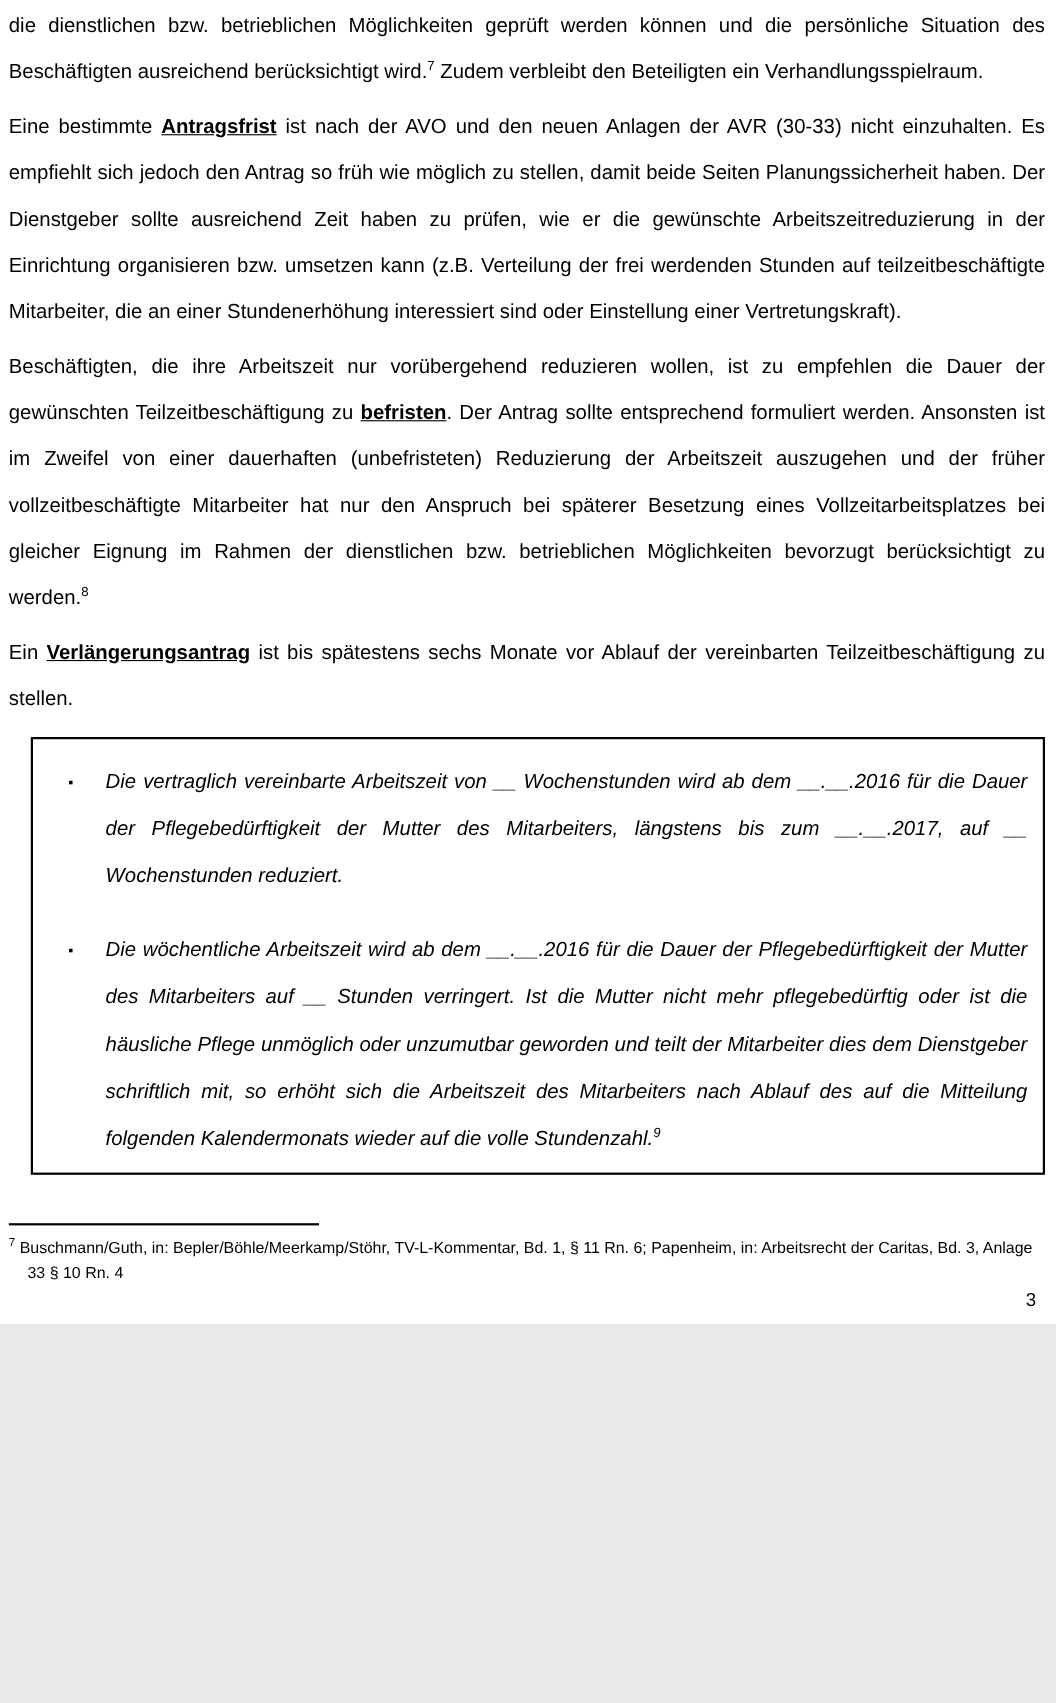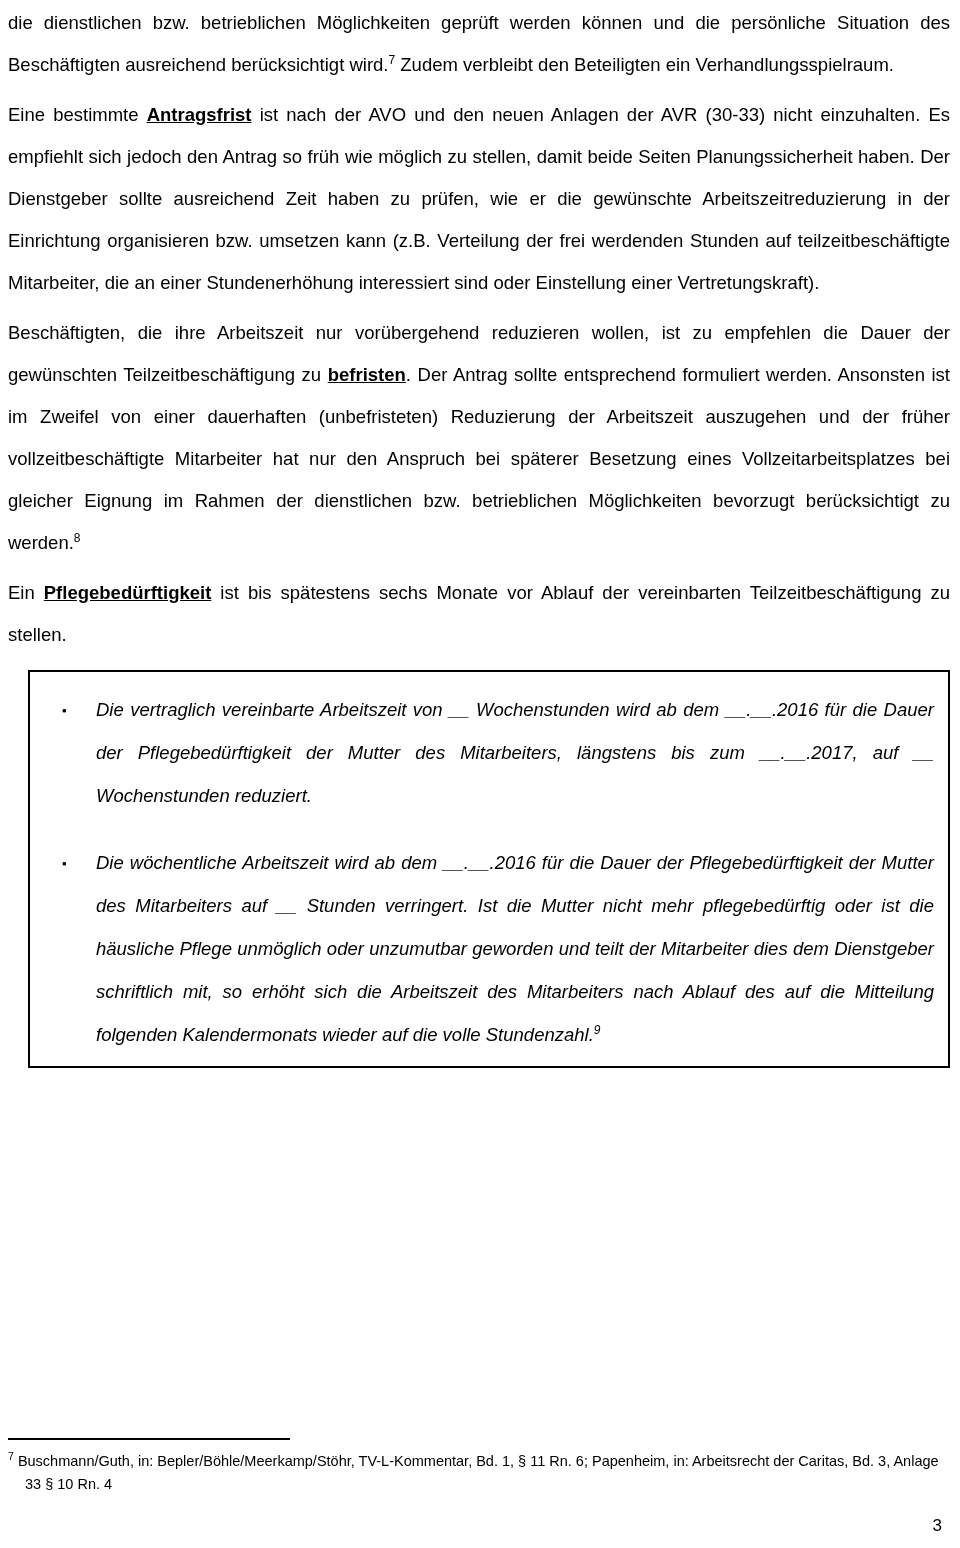--- a/index.html
+++ b/index.html
@@ -1,20 +1,20 @@
 <!DOCTYPE html>
 <html><head>
 <meta charset="utf-8">
 <style>
   * { box-sizing: border-box; }
   html, body { margin: 0; padding: 0; background: #e9e9e9; }
   .page {
     position: relative;
     width: 960px;
-    height: 1548px;
+    height: 1204px;
     margin: 0 auto;
     background: #ffffff;
     color: #000000;
     font-family: "Liberation Sans", sans-serif;
     overflow: hidden;
   }
   .content {
     padding: 2px 10px 0 8px;
   }
   p.body-par {
@@ -50,21 +50,21 @@
     left: 32px;
     top: 1px;
     font-style: normal;
     font-size: 13px;
     line-height: 43px;
   }
   .footer-block {
     position: absolute;
     left: 8px;
     right: 12px;
-    bottom: 50px;
+    bottom: 32px;
   }
   .footnote-sep {
     width: 282px;
     border-top: 2px solid #000000;
     margin-bottom: 10px;
   }
   p.footnote {
     margin: 0 0 2px 0;
     font-size: 14.5px;
     line-height: 23px;
@@ -88,21 +88,21 @@
 
 <div class="page">
   <div class="content">
 
     <p class="body-par"><span>die dienstlichen bzw. betrieblichen Möglichkeiten geprüft werden können und die persönliche Situation des Beschäftigten ausreichend berücksichtigt wird.</span><sup class="fn-ref">7</sup><span> Zudem verbleibt den Beteiligten ein Verhandlungsspielraum.</span></p>
 
     <p class="body-par"><span>Eine bestimmte </span><span class="bold">Antragsfrist</span><span> ist nach der AVO und den neuen Anlagen der AVR (30-33) nicht einzuhalten. Es empfiehlt sich jedoch den Antrag so früh wie möglich zu stellen, damit beide Seiten Planungssicherheit haben. Der Dienstgeber sollte ausreichend Zeit haben zu prüfen, wie er die gewünschte Arbeitszeitreduzierung in der Einrichtung organisieren bzw. umsetzen kann (z.B. Verteilung der frei werdenden Stunden auf teilzeitbeschäftigte Mitarbeiter, die an einer Stundenerhöhung interessiert sind oder Einstellung einer Vertretungskraft).</span></p>
 
     <p class="body-par"><span>Beschäftigten, die ihre Arbeitszeit nur vorübergehend reduzieren wollen, ist zu empfehlen die Dauer der gewünschten Teilzeitbeschäftigung zu </span><span class="bold">befristen</span><span>. Der Antrag sollte entsprechend formuliert werden. Ansonsten ist im Zweifel von einer dauerhaften (unbefristeten) Reduzierung der Arbeitszeit auszugehen und der früher vollzeitbeschäftigte Mitarbeiter hat nur den Anspruch bei späterer Besetzung eines Vollzeitarbeitsplatzes bei gleicher Eignung im Rahmen der dienstlichen bzw. betrieblichen Möglichkeiten bevorzugt berücksichtigt zu werden.</span><sup class="fn-ref">8</sup></p>
 
-    <p class="body-par"><span>Ein </span><span class="bold">Pflegebedürftigkeit</span><span> ist bis spätestens sechs Monate vor Ablauf der vereinbarten Teilzeitbeschäftigung zu stellen.</span></p>
+    <p class="body-par"><span>Ein </span><span class="bold">Verlängerungsantrag</span><span> ist bis spätestens sechs Monate vor Ablauf der vereinbarten Teilzeitbeschäftigung zu stellen.</span></p>
 
 
     <div class="example-box">
       <div class="box-item">
         <span class="bullet">▪</span>
         <span>Die vertraglich vereinbarte Arbeitszeit von __ Wochenstunden wird ab dem __.__.2016 für die Dauer der Pflegebedürftigkeit der Mutter des Mitarbeiters, längstens bis zum __.__.2017, auf __ Wochenstunden reduziert.</span>
       </div>
       <div class="box-item">
         <span class="bullet">▪</span>
         <span>Die wöchentliche Arbeitszeit wird ab dem __.__.2016 für die Dauer der Pflegebedürftigkeit der Mutter des Mitarbeiters auf __ Stunden verringert. Ist die Mutter nicht mehr pflegebedürftig oder ist die häusliche Pflege unmöglich oder unzumutbar geworden und teilt der Mitarbeiter dies dem Dienstgeber schriftlich mit, so erhöht sich die Arbeitszeit des Mitarbeiters nach Ablauf des auf die Mitteilung folgenden Kalendermonats wieder auf die volle Stundenzahl.</span><sup class="fn-ref">9</sup>

